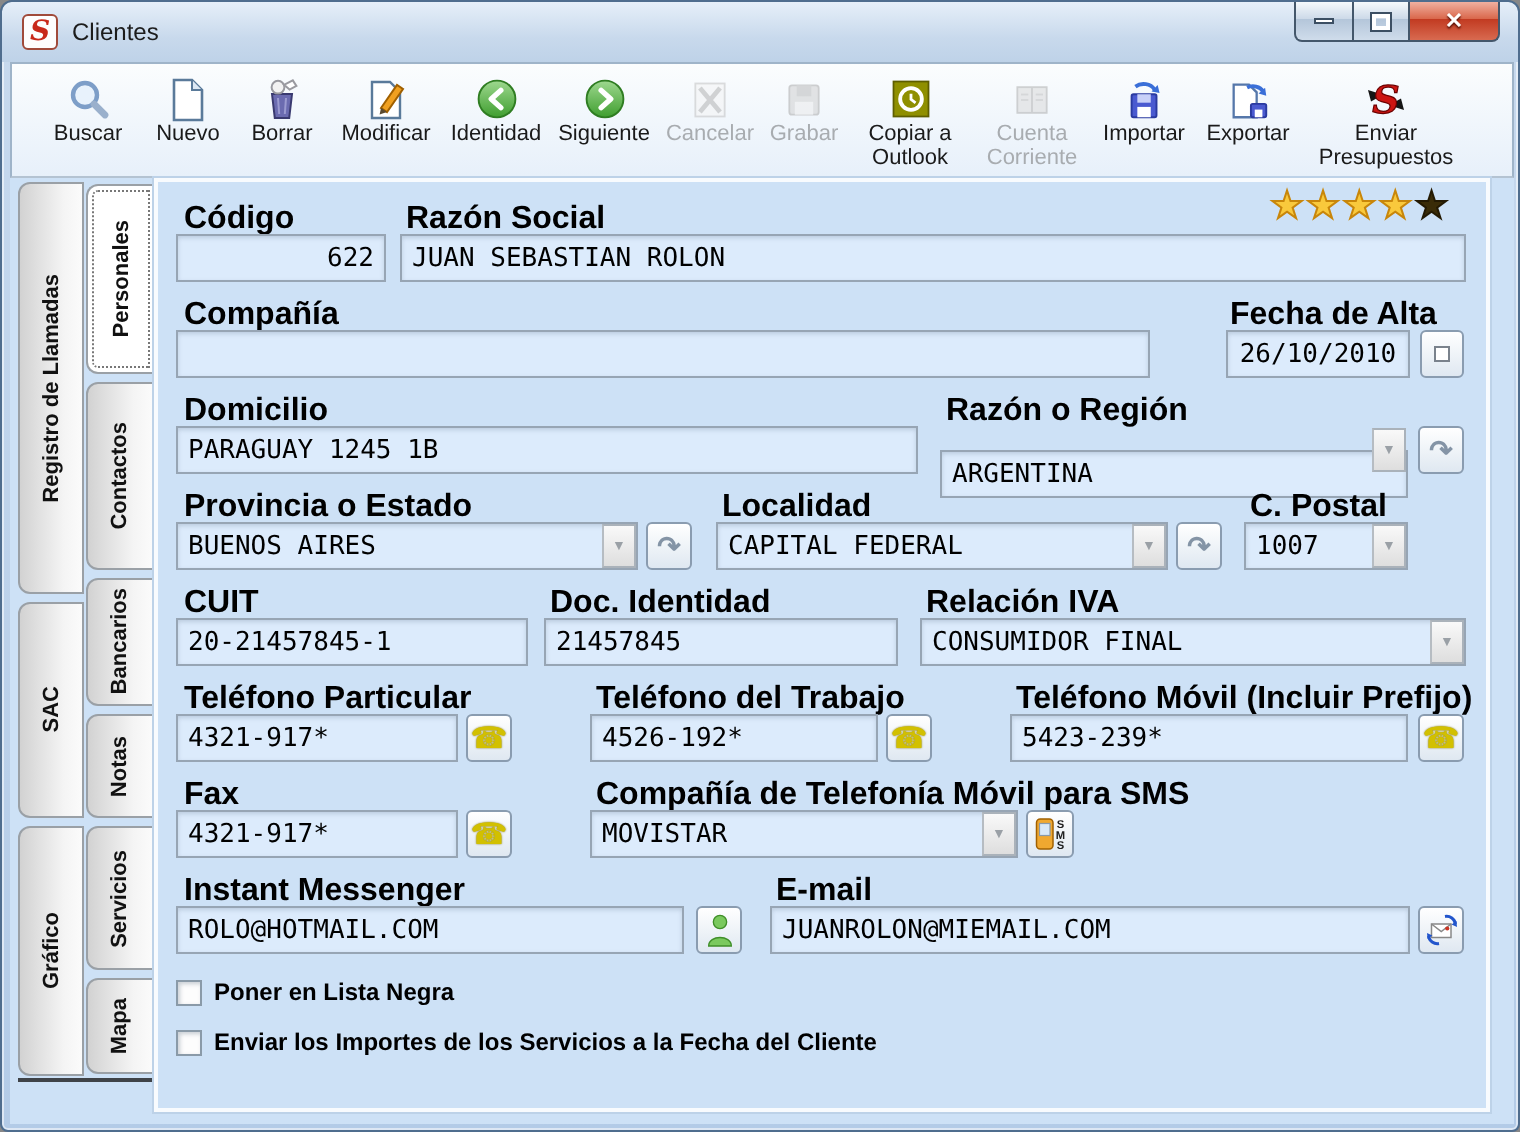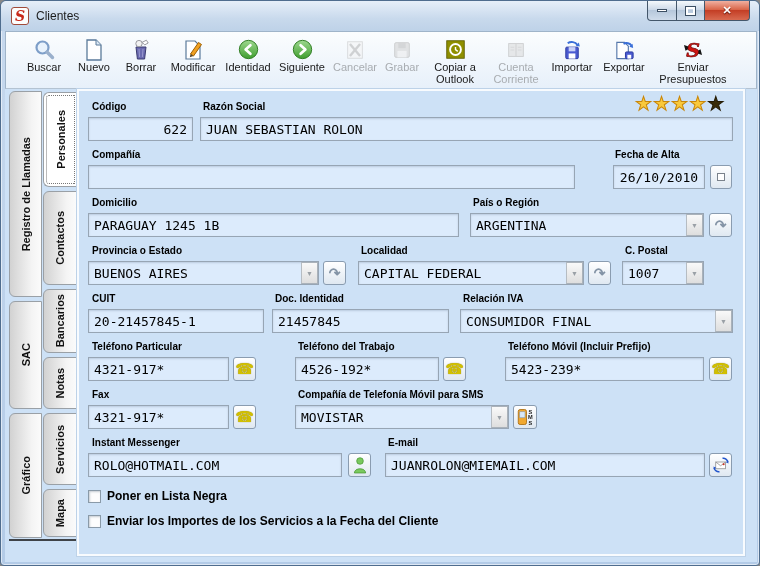--- a/index.html
+++ b/index.html
@@ -46,21 +46,21 @@
     border:1px solid #9aa0a6; border-radius:6px 0 0 6px; cursor:default; }
   .vtab span { writing-mode:vertical-rl; transform:rotate(180deg);
     font-size:11px; font-weight:bold; color:#111; white-space:nowrap; }
   .vtab.active { background:#fff; outline:1px dotted #777; outline-offset:-4px; border-right:none; }
   .tab-base { position:absolute; background:#3f4348; }
 
   
   .panel { position:absolute; left:72px; top:0; width:668px; height:467px;
     background:#cde1f6; border:2px solid #f8fbfe; box-shadow:0 0 0 1px #bdd2e8; }
 
-  .lbl { position:absolute; font-size:10px; font-weight:bold; color:#000; white-space:nowrap;text-align:right; }
+  .lbl { position:absolute; font-size:16px; font-weight:bold; color:#000; white-space:nowrap;text-align:right; }
   .field { position:absolute; height:24px; border:1px solid #97a5b4; background:#dcebfc;
     font-family:"DejaVu Sans Mono", monospace; font-size:13px; color:#000; padding:1px 5px;
     box-shadow:inset 0 1px 2px rgba(90,110,135,.25); }
   .combo-dd { position:absolute; width:17px; display:flex; align-items:center; justify-content:center;
     background:linear-gradient(#f9f9f9,#dedede); border:1px solid #aab2ba; border-left:1px solid #b6bcc2;
     color:#9aa0a6; font-size:7px; }
   .sbtn { position:absolute; width:23px; height:24px; border:1px solid #8a9cb0; border-radius:3px;
     background:linear-gradient(#ffffff,#dfe8f1); display:flex; align-items:center; justify-content:center; cursor:default; }
   .phone-glyph { font-size:15px; color:#d2c000; text-shadow:0 0 1px #7e7000; }
   .jump-glyph { font-size:14px; font-weight:bold; color:#8494a6; }
@@ -295,22 +295,22 @@
       <div class="lbl" style="left:13px;top:58px">Compañía</div>
       <input class="field" style="left: 9px; top: 74px; width: 487px;" readonly="" value="">
       <div class="lbl" style="left:536px;top:58px">Fecha de Alta</div>
       <input class="field" style="left: 534px; top: 74px; width: 92px; text-align: center;" readonly="" value="26/10/2010">
       <div class="sbtn" style="left:631px;top:74px;width:22px">
           <span class="mini-sq"></span>
         </div>
 
       <div class="lbl" style="left:13px;top:106px">Domicilio</div>
       <input class="field" style="left: 9px; top: 122px; width: 371px;" readonly="" value="PARAGUAY 1245 1B">
-      <div class="lbl" style="left:394px;top:106px">País o Región</div>
-      <input class="field" style="left: 391px; top: 122px; width: 234px; padding-right: 20px;" readonly="" value="ARGENTINA">
+      <div class="lbl" style="left:394px;top:106px">Razón o Región</div>
+      <input class="field" style="left: 391px; top: 134px; width: 234px; padding-right: 20px;" readonly="" value="ARGENTINA">
       <div class="combo-dd" style="left:607px;top:123px;height:22px">▼</div>
       <div class="sbtn" style="left:630px;top:122px">
           <span class="jump-glyph">↷</span>
         </div>
 
       <div class="lbl" style="left:13px;top:154px">Provincia o Estado</div>
       <input class="field" style="left: 9px; top: 170px; width: 231px; padding-right: 20px;" readonly="" value="BUENOS AIRES">
       <div class="combo-dd" style="left:222px;top:171px;height:22px">▼</div>
       <div class="sbtn" style="left:244px;top:170px">
           <span class="jump-glyph">↷</span>

